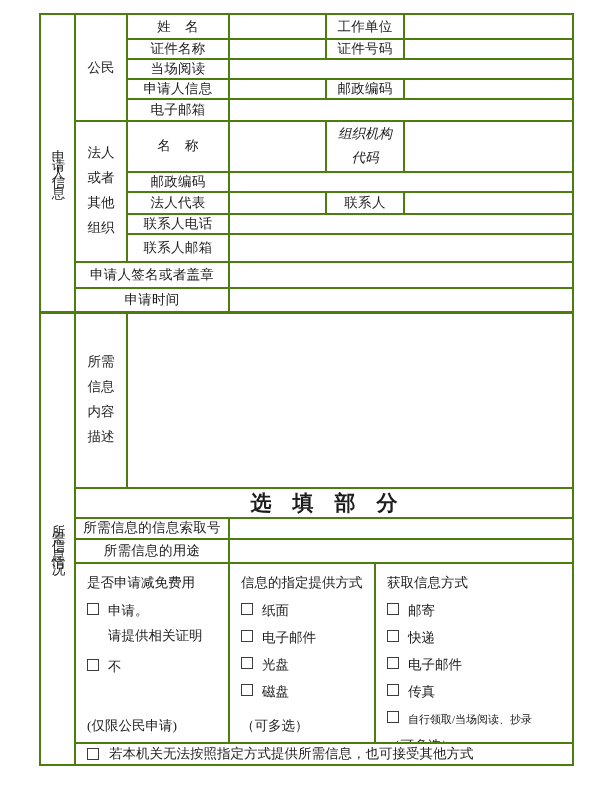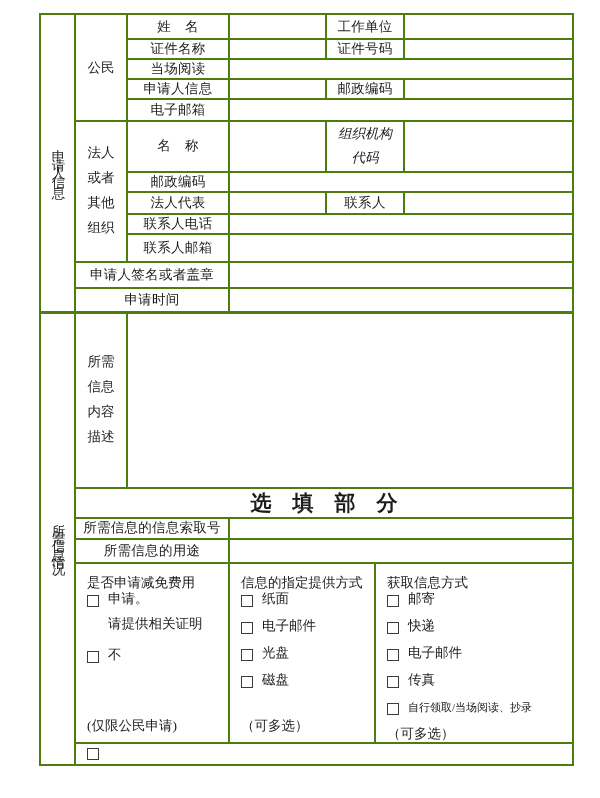--- a/index.html
+++ b/index.html
@@ -45,22 +45,22 @@
   .wrap4{width:4em;margin:0 auto;line-height:1.8;word-break:break-all;text-align:center;font-style:italic;}
   .opthead{font-weight:700;font-size:21px;}
   .lblcell{letter-spacing:.02em;}
   .topcell{vertical-align:top !important;text-align:left !important;}
   .box{
     display:flex;flex-direction:column;
     height:178px;box-sizing:border-box;
     padding:8px 4px 8px 11px;
     text-align:left;
   }
-  .box .ttl{line-height:17px;margin:2px 0 0;}
-  .opt{display:flex;align-items:flex-end;margin-bottom:11px;line-height:16px;}
+  .box .ttl{line-height:17px;margin:2px 0 12px;}
+  .opt{display:flex;align-items:flex-start;margin-bottom:11px;line-height:16px;}
   .cb{
     display:inline-block;flex:0 0 auto;
     width:10px;height:10px;
     border:1px solid #3c3c3c;
     margin-right:9px;
     background:#fff;
   }
   .optnote{padding-left:21px;line-height:16px;margin:-2px 0 15px;}
   .bnote{margin-top:auto;line-height:16px;}
   .longopt .ol{font-size:11px;white-space:nowrap;}
@@ -244,19 +244,20 @@
             <span class="ol">自行领取/当场阅读、抄录</span>
           </div>
           <div class="bnote">（可多选）</div>
         </div>
       </td>
     </tr>
     <tr class="r22">
       <td colspan="4" class="footcell">
         <div class="footline">
           <span class="cb"></span>
+          <span class="ol">若本机关无法按照指定方式提供所需信息，也可接受其他方式</span>
         </div>
       </td>
     </tr>
   </tbody>
     </table>
 
 </div>
 
 </body></html>

